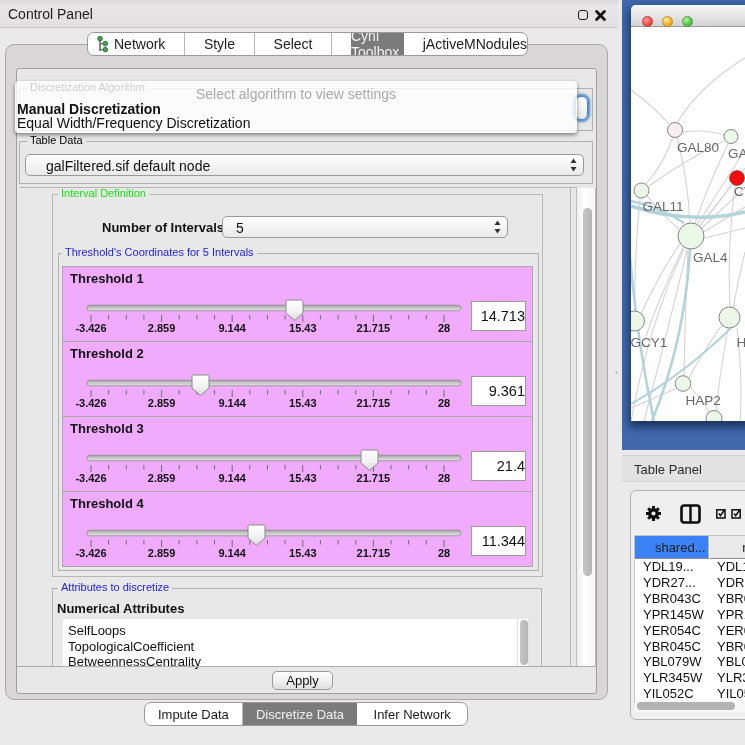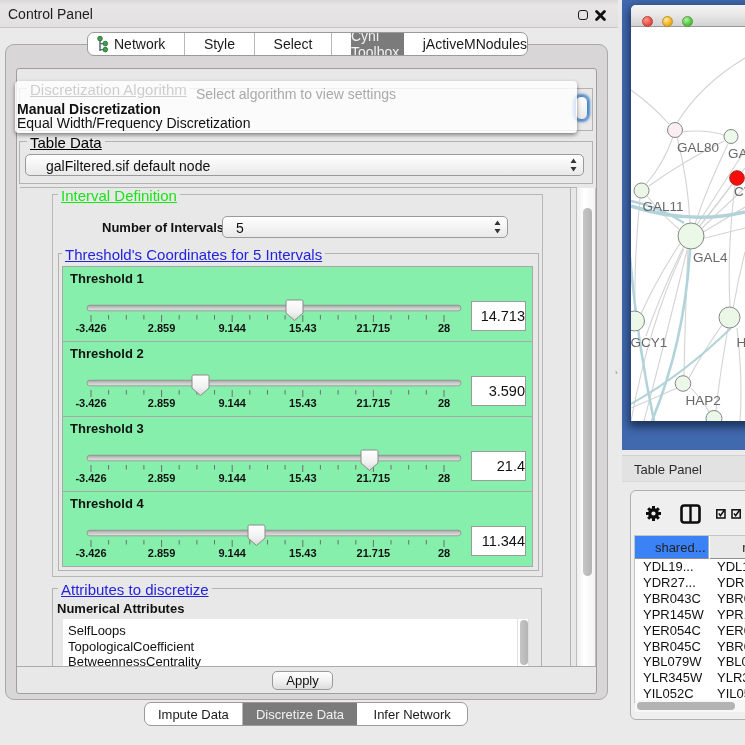--- a/index.html
+++ b/index.html
@@ -38,27 +38,27 @@
 #toptabs .div{width:1px;background:#b9b9b9;height:100%;}
 #toptabs .sel{background:#7b7b7b;color:#f2f2f2;}
 
 #bottabs{left:144px;top:702px;width:324px;height:24px;background:#fff;
  border:1px solid #9a9a9a;border-radius:7px;display:flex;overflow:hidden;font-size:13px;color:#1a1a1a;z-index:5;}
 #bottabs .seg{display:flex;align-items:center;justify-content:center;height:100%;}
 #bottabs .div{width:1px;background:#b9b9b9;height:100%;}
 #bottabs .sel{background:#7b7b7b;color:#f2f2f2;}
 
 .group{position:absolute;border:1px solid #b2b2b2;}
-.group>span{position:absolute;top:-8px;left:7px;background:#e9e8e8;padding:0 3px;font-size:15px;text-decoration:underline;}
+.group>span{position:absolute;top:-8px;left:7px;background:#e9e8e8;padding:0 3px;font-size:11px;}
 
 .combo{position:absolute;background:linear-gradient(#ffffff,#f2f2f2 60%,#e9e9e9);
  border:1px solid #9a9a9a;border-radius:5px;font-size:14px;color:#111;}
 .combo .arr{position:absolute;right:6px;top:50%;margin-top:-7px;width:7px;height:14px;}
 
-.tpanel{position:absolute;left:62px;width:471px;height:76px;border:1px solid #a8a8a8;background:#86efac;}
+.tpanel{position:absolute;left:62px;width:471px;height:76px;border:1px solid #a8a8a8;background:#f0abfc;}
 .tpanel .tlabel{position:absolute;left:7px;top:4px;font-size:13px;font-weight:bold;color:#111;}
 .vbox{position:absolute;left:408px;top:34px;width:55px;height:30px;background:#fff;
  border:1px solid #9b9b9b;font-size:14.5px;color:#111;text-align:right;line-height:28px;}
 
 .sbtrack{position:absolute;background:linear-gradient(90deg,#efefef,#ffffff 40%,#f4f4f4);border-left:1px solid #bdbdbd;border-right:1px solid #bdbdbd;}
 .sbthumb{position:absolute;background:linear-gradient(90deg,#c6c6c6,#b4b4b4);border-radius:4.5px;}
 
 .list{position:absolute;background:#fff;font-size:13px;color:#111;}
 
 #popup{left:15px;top:81px;width:562px;height:52px;background:rgba(255,255,255,.8);
@@ -335,21 +335,21 @@
           <line x1="381.0" y1="48" x2="381.0" y2="55.0" stroke="#6e6e6e" stroke-width="1"></line>
           <text x="28.0" y="65" font-size="11px" font-weight="bold" fill="#111" text-anchor="middle" font-family="Liberation Sans">-3.426</text>
           <text x="98.6" y="65" font-size="11px" font-weight="bold" fill="#111" text-anchor="middle" font-family="Liberation Sans">2.859</text>
           <text x="169.2" y="65" font-size="11px" font-weight="bold" fill="#111" text-anchor="middle" font-family="Liberation Sans">9.144</text>
           <text x="239.8" y="65" font-size="11px" font-weight="bold" fill="#111" text-anchor="middle" font-family="Liberation Sans">15.43</text>
           <text x="310.4" y="65" font-size="11px" font-weight="bold" fill="#111" text-anchor="middle" font-family="Liberation Sans">21.715</text>
           <text x="381.0" y="65" font-size="11px" font-weight="bold" fill="#111" text-anchor="middle" font-family="Liberation Sans">28</text>
         </g>
     <path d="M130.5,33 h14 a1.5,1.5 0 0 1 1.5,1.5 v11.5 l-8.5,7.5 l-8.5,-7.5 v-11.5 a1.5,1.5 0 0 1 1.5,-1.5 z" fill="url(#thm)" stroke="#8a8a8a"></path>
   </svg>
-  <div class="vbox">3.590</div>
+  <div class="vbox">9.361</div>
 </div>
 <div class="tpanel" style="top:416px;">
   <div class="tlabel">Threshold 3</div>
   <svg class="abs" style="left:0;top:0;" width="469" height="74" viewBox="0 0 469 74">
     <rect x="24" y="38.2" width="374" height="5.6" rx="2.8" fill="url(#trk)" stroke="#8f8f8f" stroke-width="0.8"></rect>
     <g>
           <line x1="28.0" y1="48" x2="28.0" y2="55.0" stroke="#6e6e6e" stroke-width="1"></line>
           <line x1="45.6" y1="48" x2="45.6" y2="52.5" stroke="#6e6e6e" stroke-width="1"></line>
           <line x1="63.3" y1="48" x2="63.3" y2="52.5" stroke="#6e6e6e" stroke-width="1"></line>
           <line x1="80.9" y1="48" x2="80.9" y2="52.5" stroke="#6e6e6e" stroke-width="1"></line>

